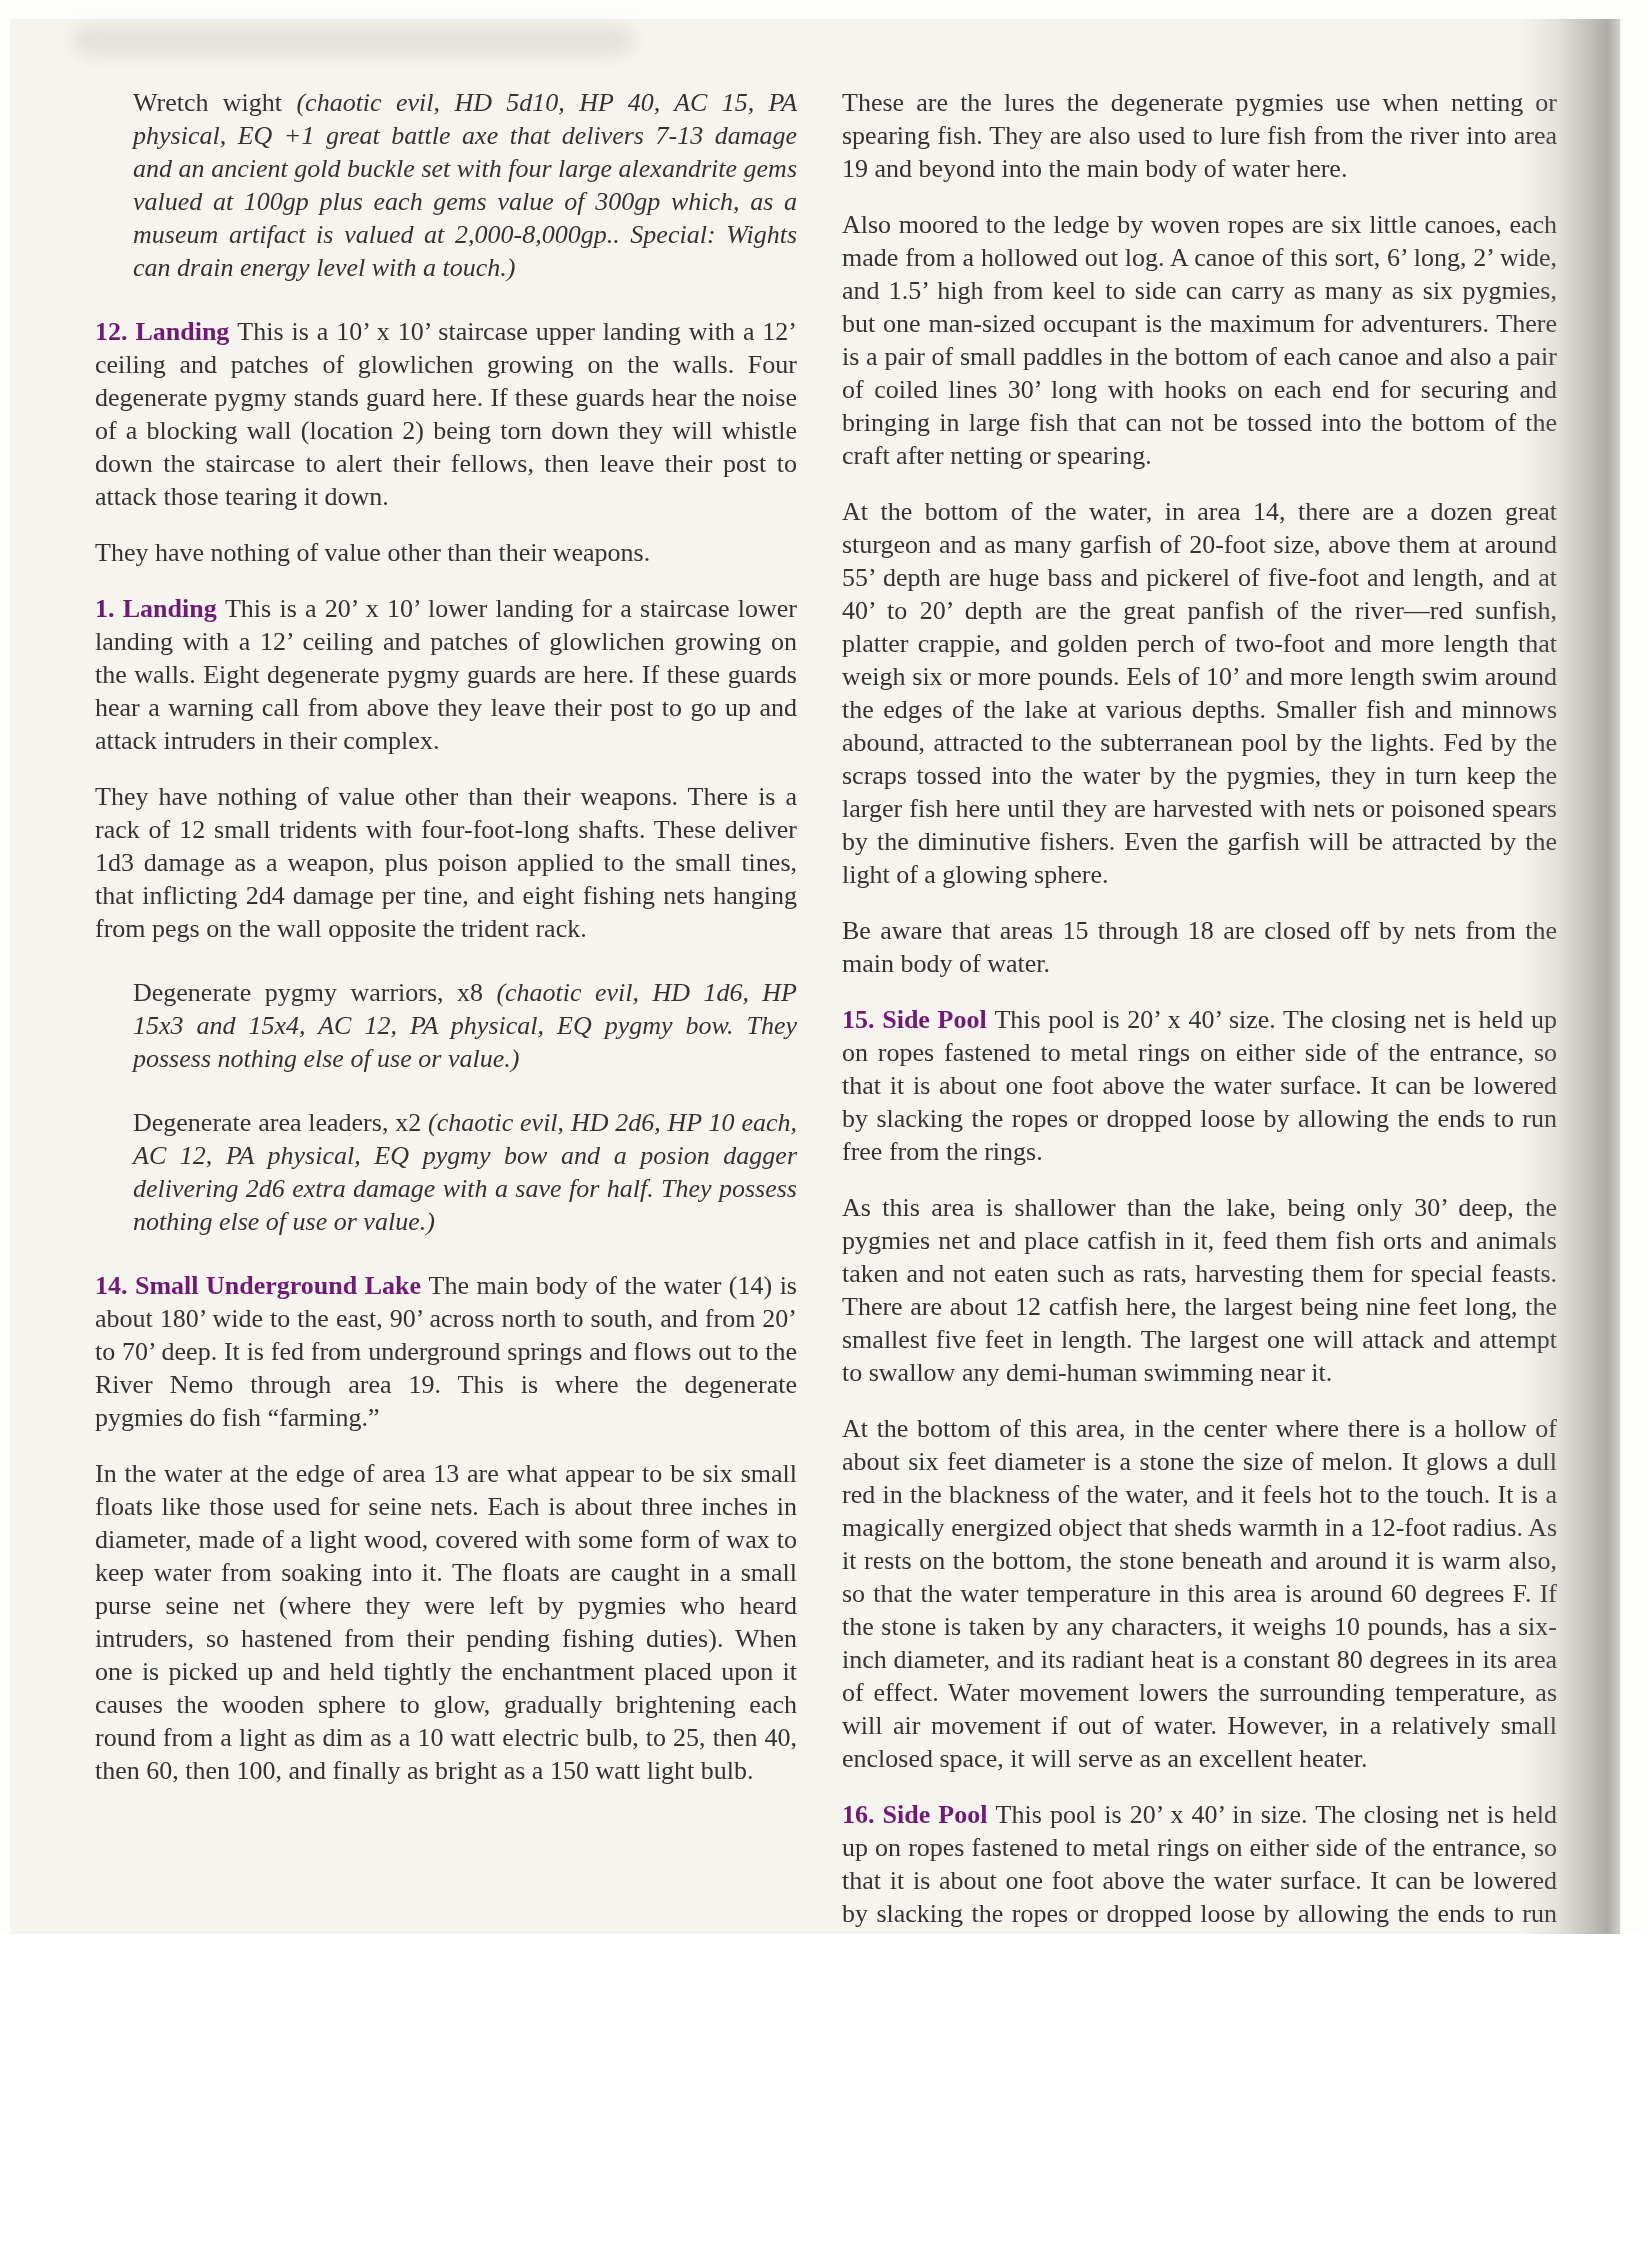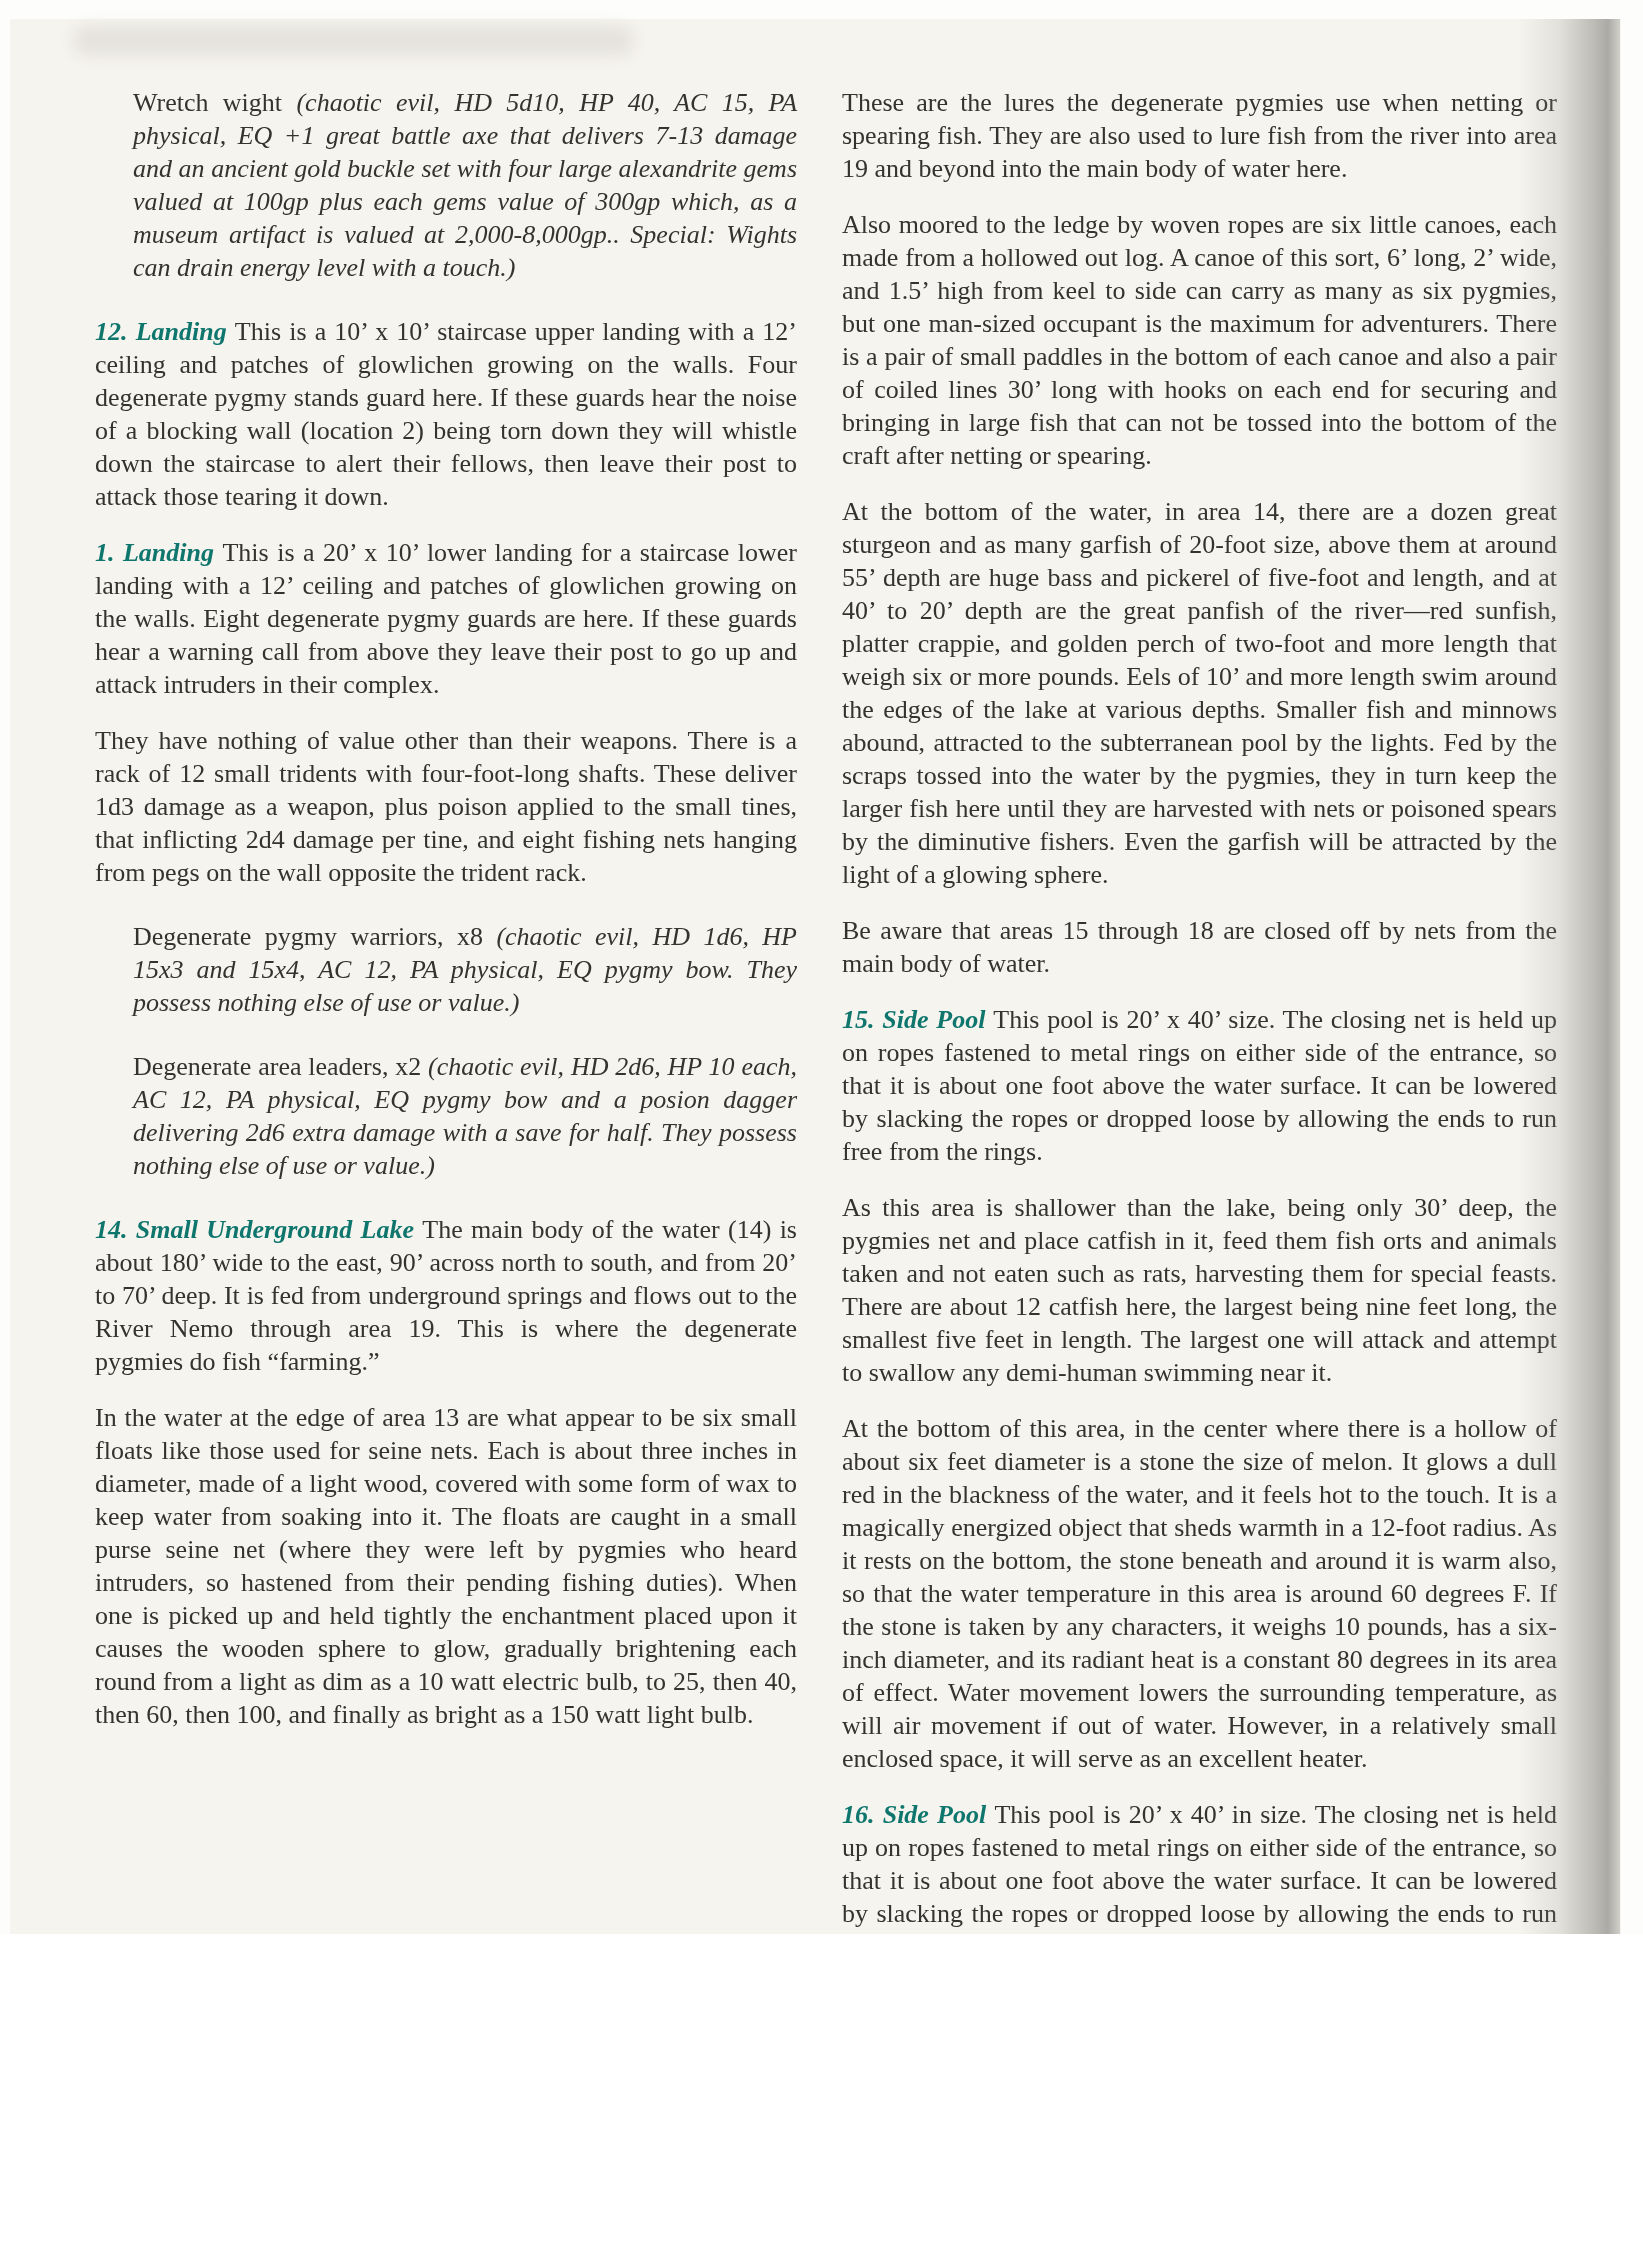--- a/index.html
+++ b/index.html
@@ -57,33 +57,34 @@
     font-size: 26px;
     line-height: 33px;
     color: #343330;
     text-align: justify;
   }
   .col-left  { left: 95px;  width: 702px; }
   .col-right { left: 842px; width: 715px; }
   .para { margin: 0 0 23px 0; }
   .para.stat { margin: 31px 0 31px 38px; }
   .para.stat:first-child { margin-top: 0; }
-  .run-bold { font-weight: 700; color: #0f766e; font-style: italic; }
+  .run-bold { font-weight: 700; color: #701a75; }
   .run-italic { font-style: italic; }
   .run-regular { font-style: normal; }
 </style>
 </head>
 <body>
 
 <div class="canvas">
   <div class="paper"></div>
   <div class="ghost"></div>
   <div class="col col-left">
       <p class="para stat"><span class="run-regular">Wretch wight </span><span class="run-italic">(chaotic evil, HD 5d10, HP 40, AC 15, PA physical, EQ +1 great battle axe that delivers 7-13 damage and an ancient gold buckle set with four large alexandrite gems valued at 100gp plus each gems value of 300gp which, as a museum artifact is valued at 2,000-8,000gp.. Special: Wights can drain energy level with a touch.)</span></p>
       <p class="para"><span class="run-bold">12. Landing </span><span class="run-regular">This is a 10’ x 10’ staircase upper landing with a 12’ ceiling and patches of glowlichen growing on the walls. Four degenerate pygmy stands guard here. If these guards hear the noise of a blocking wall (location 2) being torn down they will whistle down the staircase to alert their fellows, then leave their post to attack those tearing it down.</span></p>
+      <p class="para"><span class="run-regular">They have nothing of value other than their weapons.</span></p>
       <p class="para"><span class="run-bold">1. Landing </span><span class="run-regular">This is a 20’ x 10’ lower landing for a staircase lower landing with a 12’ ceiling and  patches of glowlichen growing on the walls. Eight degenerate pygmy guards are here. If these guards hear a warning call from above they leave their post to go up and attack intruders in their complex.</span></p>
       <p class="para"><span class="run-regular">They have nothing of value other than their weapons. There is a rack of 12 small tridents with four-foot-long shafts. These deliver 1d3 damage as a weapon, plus poison applied to the small tines, that inflicting 2d4 damage per tine, and eight fishing nets hanging from pegs on the wall opposite the trident rack.</span></p>
       <p class="para stat"><span class="run-regular">Degenerate pygmy warriors, x8 </span><span class="run-italic">(chaotic evil, HD 1d6, HP 15x3 and 15x4, AC 12, PA physical, EQ pygmy bow. They possess nothing else of use or value.)</span></p>
       <p class="para stat"><span class="run-regular">Degenerate area leaders, x2 </span><span class="run-italic">(chaotic evil, HD 2d6, HP 10 each, AC 12, PA physical, EQ pygmy bow and a posion dagger delivering 2d6 extra damage with a save for half. They possess nothing else of use or value.)</span></p>
       <p class="para"><span class="run-bold">14. Small Underground Lake </span><span class="run-regular">The main body of the water (14) is about 180’ wide to the east, 90’ across north to south, and from 20’ to 70’ deep. It is fed from underground springs and flows out to the River Nemo through area 19. This is where the degenerate pygmies do fish “farming.”</span></p>
       <p class="para"><span class="run-regular">In the water at the edge of area 13 are what appear to be six small floats like those used for seine nets. Each is about three inches in diameter, made of a light wood, covered with some form of wax to keep water from soaking into it. The floats are caught in a small purse seine net (where they were left by pygmies who heard intruders, so hastened from their pending fishing duties). When one is picked up and held tightly the enchantment placed upon it causes the wooden sphere to glow, gradually brightening each round from a light as dim as a 10 watt electric bulb, to 25, then 40, then 60, then 100, and finally as bright as a 150 watt light bulb.</span></p>
     </div>
   <div class="col col-right">
       <p class="para"><span class="run-regular">These are the lures the degenerate pygmies use when netting or spearing fish. They are also used to lure fish from the river into area 19 and beyond into the main body of water here.</span></p>
       <p class="para"><span class="run-regular">Also moored to the ledge by woven ropes are six little canoes, each made from a hollowed out log. A canoe of this sort, 6’ long, 2’ wide, and 1.5’ high from keel to side can carry as many as six pygmies, but one man-sized occupant is the maximum for adventurers. There is a pair of small paddles in the bottom of each canoe and also a pair of coiled lines 30’ long with hooks on each end for securing and bringing in large fish that can not be tossed into the bottom of the craft after netting or spearing.</span></p>

